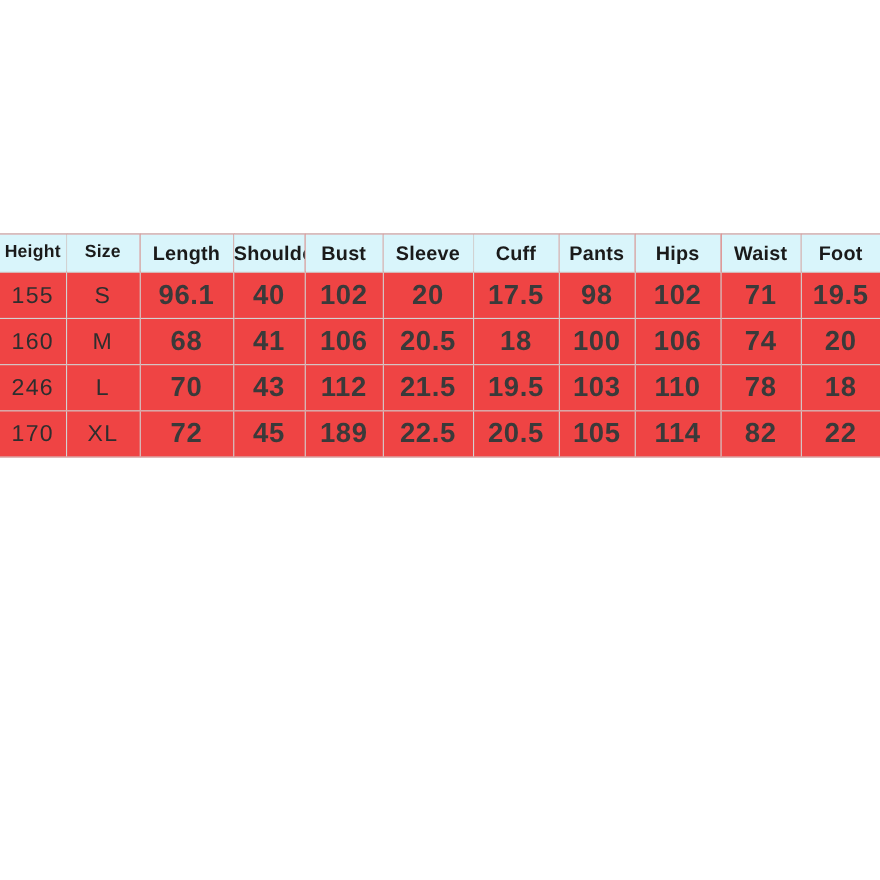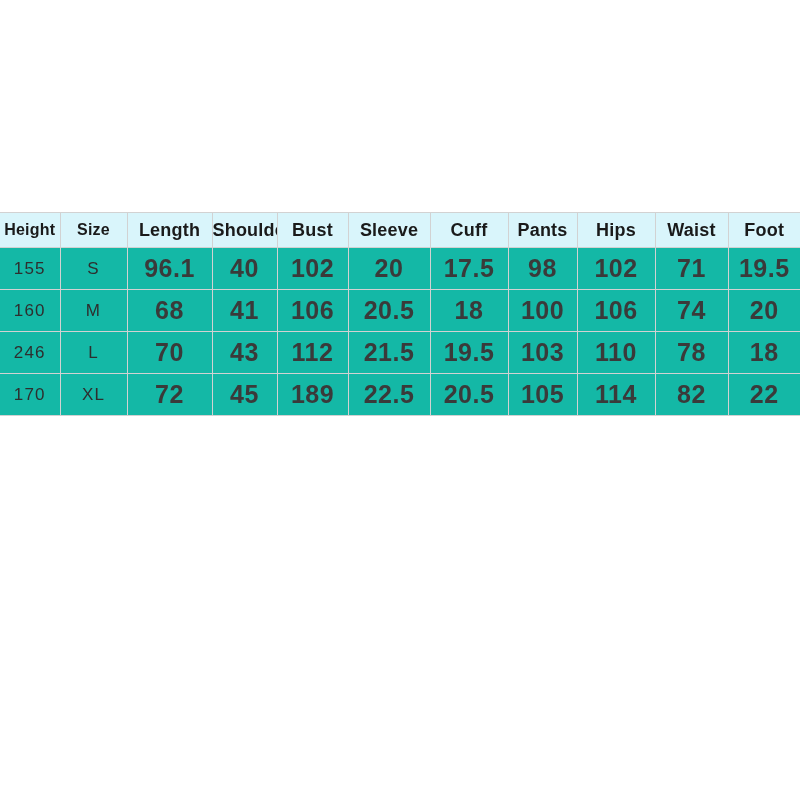--- a/index.html
+++ b/index.html
@@ -19,21 +19,21 @@
     position: absolute;
     left: 0;
     top: 212px;
     width: 800px;
   }
 
   table.size-chart {
     width: 800px;
     border-collapse: collapse;
     table-layout: fixed;
-    background: #14b8a6;
+    background: #ef4444;
   }
 
   table.size-chart th,
   table.size-chart td {
     border: 1px solid #d2d2d2;
     border-left: none;
     border-right: none;
     text-align: center;
     vertical-align: middle;
     padding: 0;
@@ -65,21 +65,21 @@
     height: 41px;
     line-height: 41px;
     color: #3a3a3a;
     font-weight: bold;
     font-size: 25px;
     letter-spacing: 0.5px;
   }
 
   tbody td.c-height,
   tbody td.c-size {
-    font-size: 17px;
+    font-size: 21px;
     font-weight: normal;
     color: #2e2e2e;
     letter-spacing: 1.2px;
   }
 
   tbody tr:last-child td {
     border-bottom: 1px solid #d2d2d2;
   }
 
   

